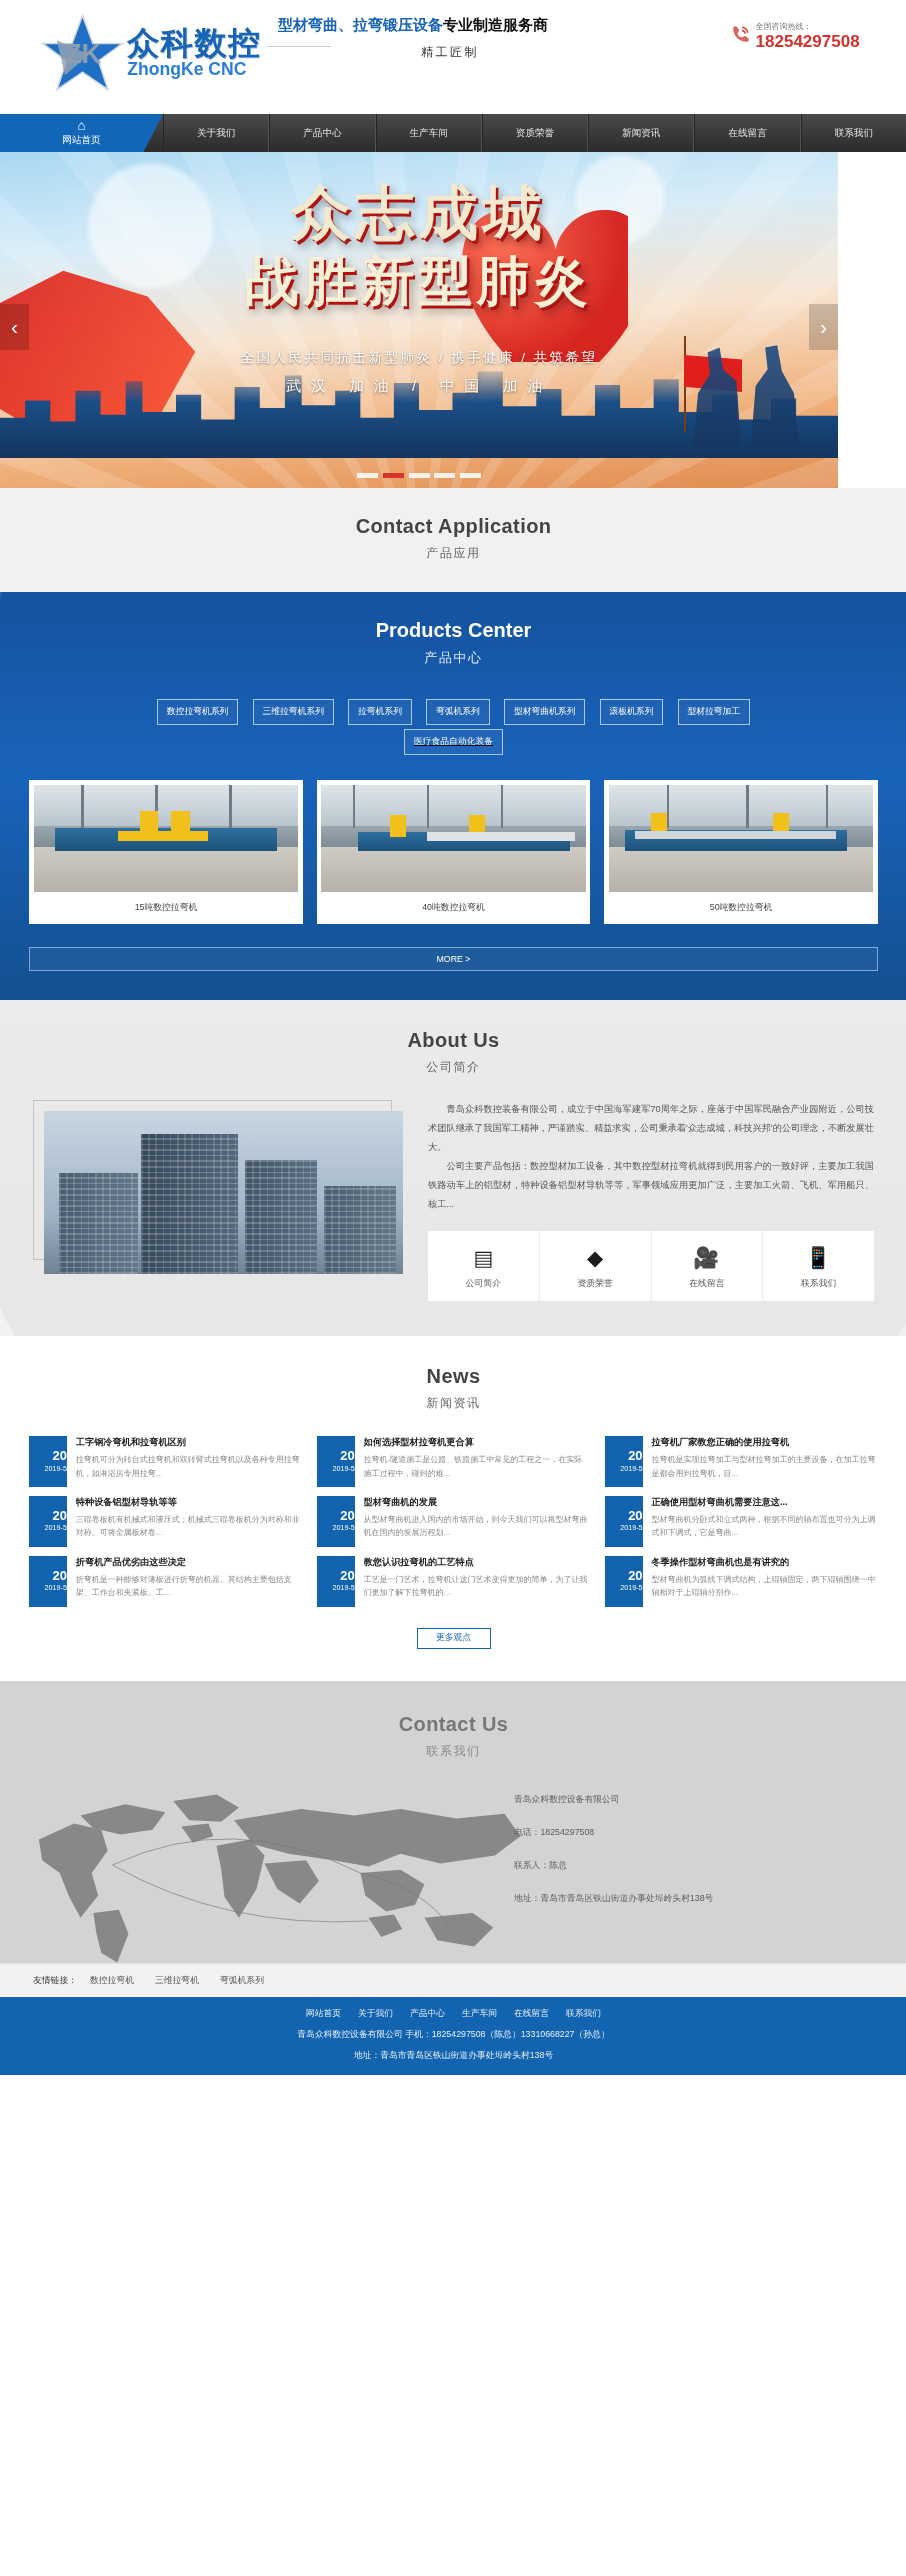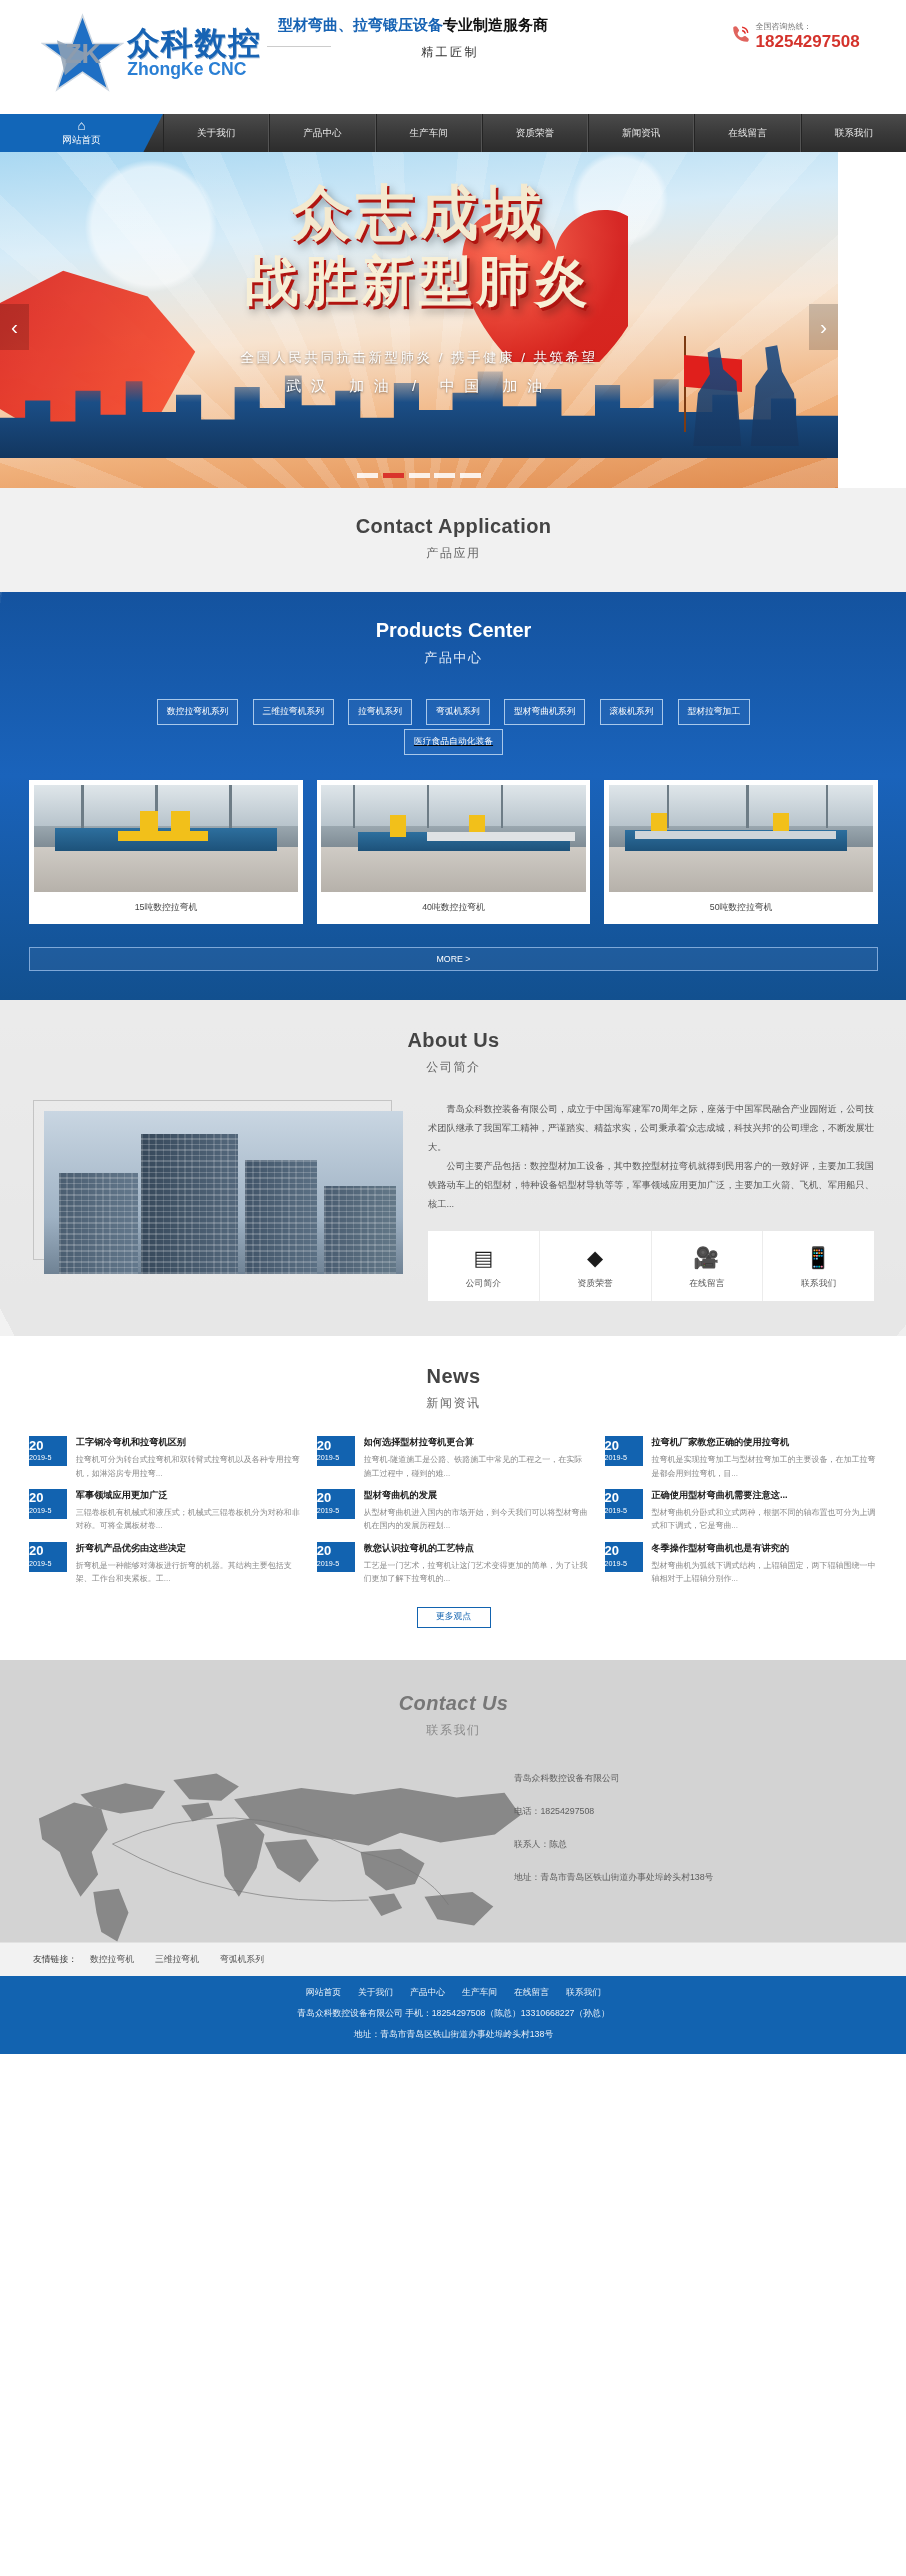--- a/index.html
+++ b/index.html
@@ -160,35 +160,35 @@
   .ab-ico:last-child { border-right:none; }
   .ab-ico .gl { font-size:21px; line-height:24px; color:#1b1b1b; display:block; }
   .ab-ico .lb { font-size:8.8px; color:#555; margin-top:8px; }
 
   
   .news { width:907px; background:#fff; padding:29px 0 32px; }
   .news-h { text-align:center; }
   .news-grid { width:849px; margin:24px auto 0; display:flex; gap:14.4px; }
   .news-col { flex:1; display:flex; flex-direction:column; gap:8.8px; }
   .news-item { display:flex; cursor:pointer; }
-  .news-date { width:38px; min-width:38px; height:30px; background:#1263b0; color:#fff;
-     display:flex; flex-direction:column; align-items:flex-start; justify-content:center; }
+  .news-date { width:38px; min-width:38px; height:51px; background:#1263b0; color:#fff;
+     display:flex; flex-direction:column; align-items:flex-end; justify-content:center; }
   .news-d { font-size:13px; font-weight:bold; line-height:14.4px; }
   .news-m { font-size:7.2px; line-height:10.4px; }
   .news-body { padding-left:8.8px; overflow:hidden; }
   .news-title { font-size:9.2px; font-weight:bold; color:#222; white-space:nowrap;
       overflow:hidden; text-overflow:ellipsis; }
   .news-desc { font-size:8px; color:#8b8b8b; line-height:13.6px; margin-top:4px; max-height:27px; overflow:hidden; }
   .news-more { width:74px; height:21.6px; margin:21px auto 0; border:0.8px solid #1263b0;
      color:#1263b0; font-size:8.8px; display:flex; align-items:center; justify-content:center; cursor:pointer; }
 
   
   .contact { width:907px; background:#d3d3d3; position:relative; padding:32px 0 37px; overflow:hidden; }
   .contact-h { text-align:center; position:relative; z-index:2; }
-  .contact-h .sec-en { color:#777;font-style:italic; }
+  .contact-h .sec-en { color:#777; }
   .contact-h .sec-cn { color:#8a8a8a; }
   .map { position:absolute; left:24px; top:96px; width:513px; height:200px; opacity:.75; }
   .contact-info { position:relative; z-index:2; width:841px; margin:34px auto 0; }
   .ci-line { font-size:8.8px; color:#5d5d5d; margin-left:481px; margin-bottom:21px; }
 
   
   .links { width:907px; background:#f2f2f2; border-top:0.8px solid #e2e2e2; padding:10.4px 0; }
   .links-in { width:841px; margin:0 auto; display:flex; align-items:center; font-size:8.8px; color:#555; }
   .links-lbl { color:#333; margin-right:13px; }
   .links-in a { color:#555; text-decoration:none; margin-right:21px; }
@@ -446,21 +446,21 @@
           <div class="news-title">工字钢冷弯机和拉弯机区别</div>
           <div class="news-desc">拉弯机可分为转台式拉弯机和双转臂式拉弯机以及各种专用拉弯机，如淋浴房专用拉弯...</div>
         </div>
       </div>
       <div class="news-item">
         <div class="news-date">
           <span class="news-d">20</span>
           <span class="news-m">2019-5</span>
         </div>
         <div class="news-body">
-          <div class="news-title">军事领域应用更加广泛</div>
+          <div class="news-title">特种设备铝型材导轨等等</div>
           <div class="news-desc">三辊卷板机有机械式和液压式；机械式三辊卷板机分为对称和非对称。可将金属板材卷...</div>
         </div>
       </div>
       <div class="news-item">
         <div class="news-date">
           <span class="news-d">20</span>
           <span class="news-m">2019-5</span>
         </div>
         <div class="news-body">
           <div class="news-title">折弯机产品优劣由这些决定</div>

